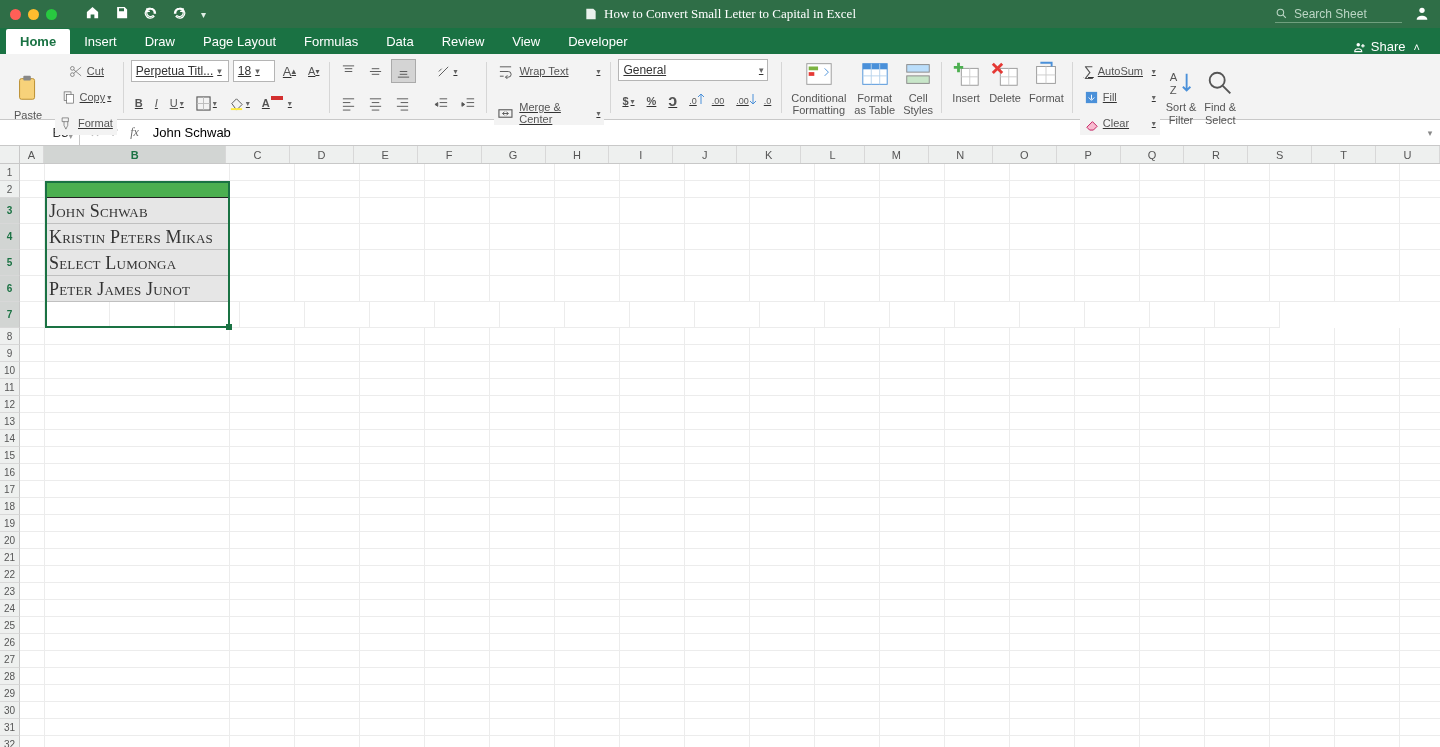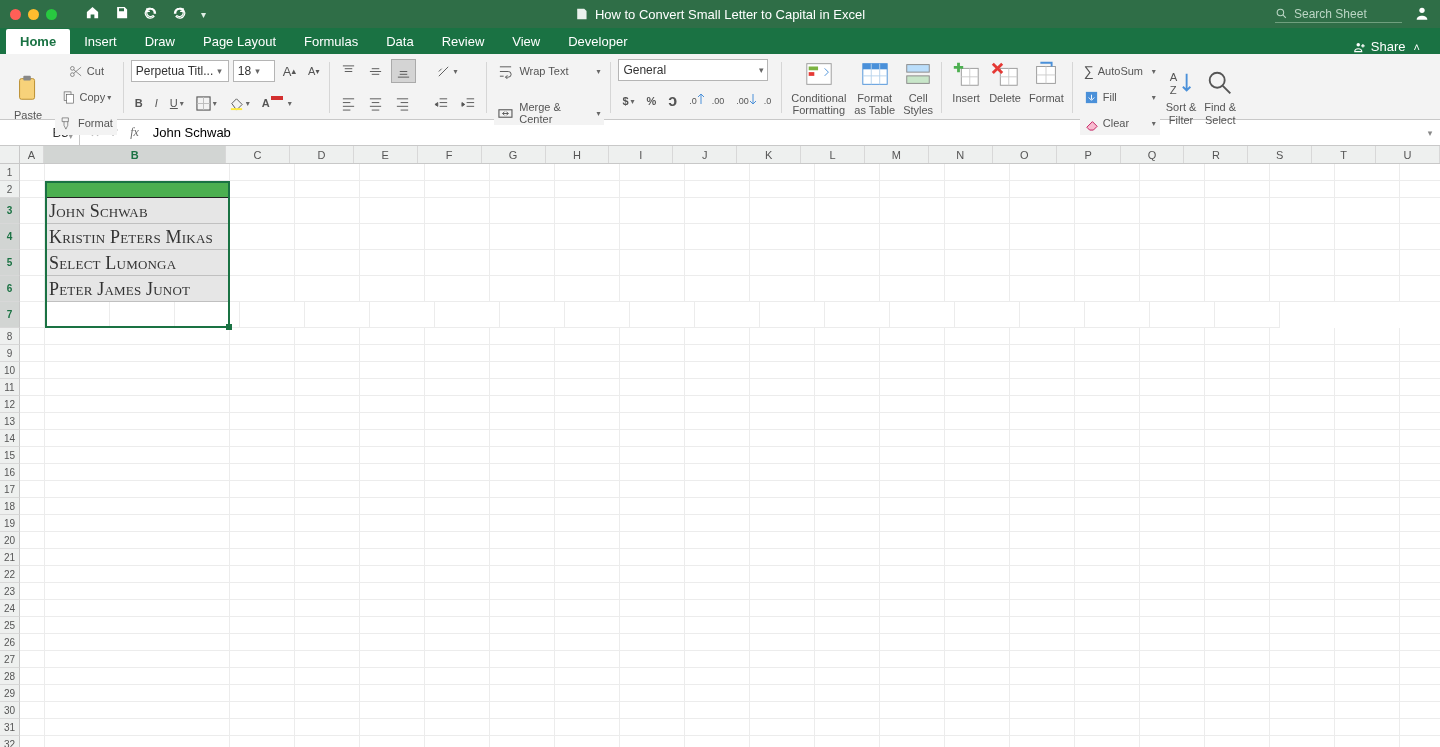--- a/index.html
+++ b/index.html
@@ -7,40 +7,40 @@
 
 
 .titlebar{height:28px;background:#2f6e47;color:#fff;display:flex;align-items:center;position:relative;}
 .traffic{display:flex;gap:7px;margin-left:10px;}
 .traffic .dot{width:11px;height:11px;border-radius:50%;}
 .dot-red{background:#ff5f57;}
 .dot-yellow{background:#ffbd2e;}
 .dot-green{background:#28c940;}
 .title-tools{display:flex;gap:14px;margin-left:28px;color:#dfeee5;font-size:14px;align-items:center;}
 .title-tools svg{width:15px;height:15px;fill:#fff;}
-.doc-title{position:absolute;left:50%;transform:translateX(-50%);font-size:13px;color:#fff;display:flex;align-items:center;gap:6px;}
+.doc-title{position:absolute;left:50%;transform:translateX(-50%);font-size:13px;color:#fff;display:flex;align-items:center;gap:6px;font-family:Liberation Serif, serif;}
 .doc-title svg{width:14px;height:14px;fill:#fff;}
 .title-right{margin-left:auto;margin-right:10px;display:flex;align-items:center;gap:12px;}
 .search-wrap{display:flex;align-items:center;background:#2f6e47;border-bottom:1px solid #6fa07e;}
 .search-wrap svg{width:13px;height:13px;fill:#bcd6c5;margin-right:4px;}
 .search-input{background:transparent;border:none;color:#fff;font-size:12px;width:110px;outline:none;}
 .search-input::placeholder{color:#bcd6c5;}
 
 
 .ribbon-tabs{height:26px;background:#1a7243;display:flex;align-items:flex-end;padding-left:6px;color:#fff;position:relative;}
 .ribbon-tab{padding:5px 14px 5px;font-size:13px;cursor:default;}
 .ribbon-tab.active{background:#fff;color:#1a7243;font-weight:600;border-radius:2px 2px 0 0;}
 .share-group{margin-left:auto;display:flex;align-items:center;gap:8px;padding-right:20px;color:#fff;font-size:13px;}
 .share-group svg{width:14px;height:14px;fill:#fff;}
 
 
 .ribbon{height:66px;background:#f3f3f3;border-bottom:1px solid #c8c8c8;display:flex;align-items:stretch;padding:2px 4px 0;}
 .rgroup{display:flex;flex-direction:column;justify-content:flex-start;padding:3px 7px 2px;position:relative;}
 .rgroup:not(:last-child)::after{content:"";position:absolute;right:0;top:6px;bottom:6px;width:1px;background:#d6d6d6;}
-.stack{display:flex;flex-direction:column;gap:2px;}
+.stack{display:flex;flex-direction:column;gap:2px;text-decoration:underline;}
 .row{display:flex;align-items:center;gap:4px;}
 .ctrl{height:24px;display:flex;align-items:center;justify-content:center;padding:0 4px;background:#f3f3f3;font-size:11px;color:#555;}
 .ctrl svg{width:15px;height:15px;}
 .combo{display:flex;align-items:center;height:22px;background:#fff;border:1px solid #b5b5b5;font-size:12px;padding:0 4px;}
 .combo .dd{margin-left:4px;color:#666;font-size:9px;}
 .biglabel{font-size:11px;color:#555;text-align:center;line-height:1.1;margin-top:1px;}
 .bigicon-col{display:flex;flex-direction:column;align-items:center;gap:2px;padding:0 2px;}
 .bigicon-col svg{width:30px;height:30px;}
 .pressed{background:#d4d4d4;border:1px solid #aaa;}
 .mini-dd{font-size:8px;color:#666;margin-left:2px;}

